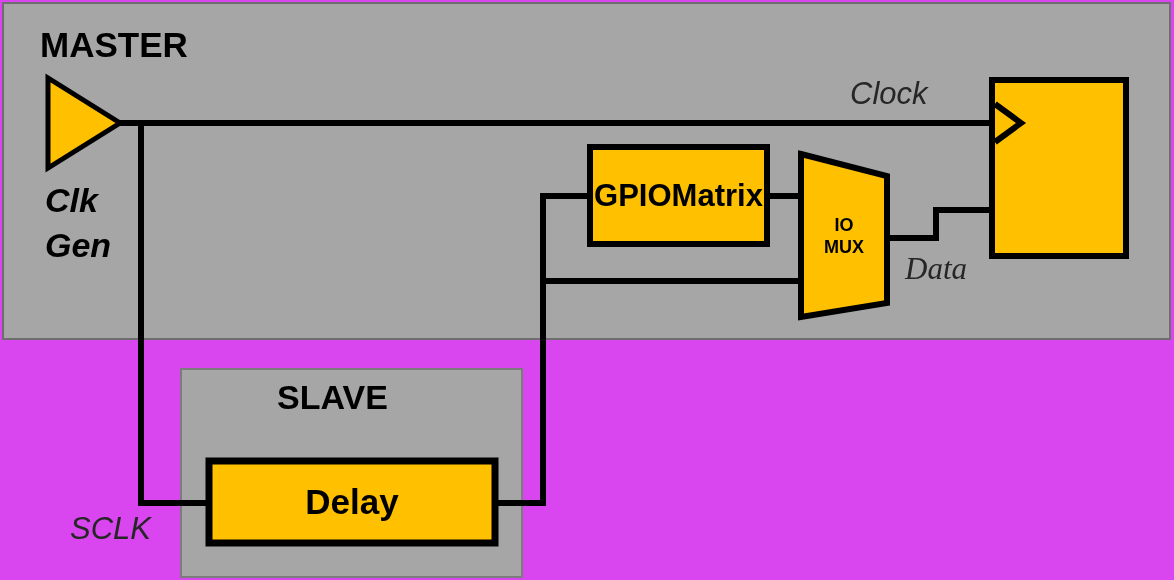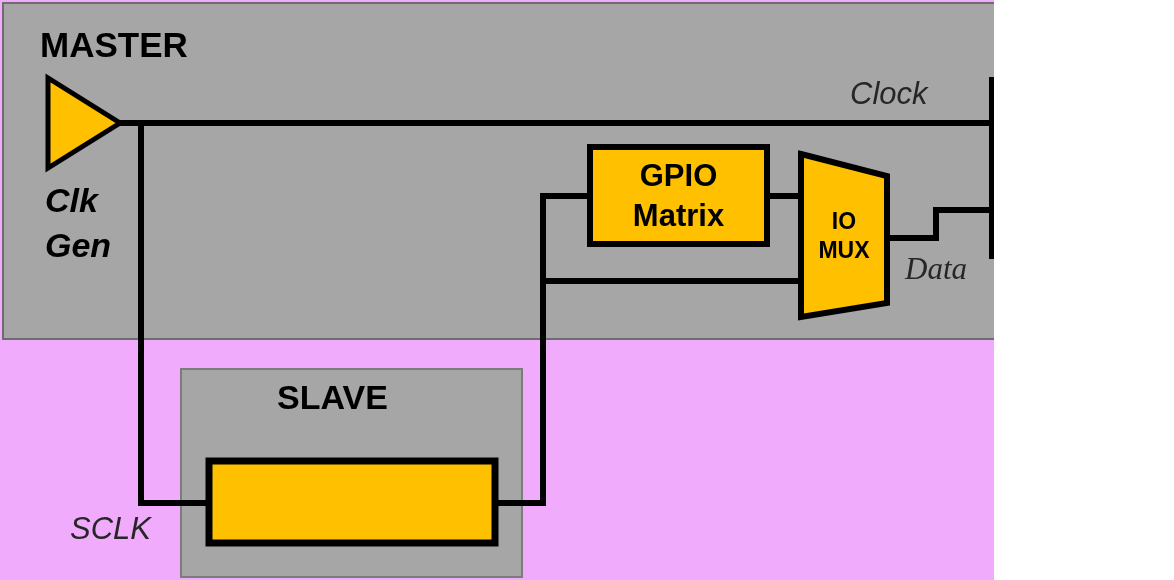--- a/index.html
+++ b/index.html
@@ -1,32 +1,32 @@
 <!DOCTYPE html>
 <html><head>
 <meta charset="utf-8">
 <style>
   html,body{margin:0;padding:0;background:#ffffff;}
   .canvas{
-    position:relative;width:994px;height:580px;background:#f0abfc;
+    position:relative;width:1174px;height:580px;background:#d946ef;
     font-family:"Liberation Sans",sans-serif;overflow:hidden;
   }
   .region{position:absolute;box-sizing:border-box;background:#A6A6A6;}
   .master-region{left:2px;top:2px;width:1169px;height:338px;border:2px solid #6E6E6E;}
   .slave-region{left:180px;top:368px;width:343px;height:210px;border:2px solid #7C7C7C;}
   svg.wires{position:absolute;left:0;top:0;z-index:2;}
   .lbl{position:absolute;z-index:3;color:#000;white-space:nowrap;}
   .bold{font-weight:bold;}
   .ital{font-style:italic;font-weight:normal;color:#262626;}
   .master-title{left:40px;top:26px;font-size:35px;line-height:1.1;}
   .clkgen-label{left:45px;top:178px;font-size:34px;line-height:45px;font-style:italic;}
-  .gpio-label{left:590px;top:147px;width:177px;height:97px;display:flex;flex-direction:column;
+  .gpio-label{left:590px;top:147px;width:177px;height:97px;display:flex;
     align-items:center;justify-content:center;font-size:31px;line-height:1.28;text-align:center;}
   .iomux-label{left:801px;top:196px;width:86px;height:80px;display:flex;flex-direction:column;
-    justify-content:center;font-size:23px;line-height:1.25;text-align:center;}
+    justify-content:center;font-size:18px;line-height:1.25;text-align:center;}
   .clock-label{left:850px;top:76px;width:120px;font-size:31px;}
   .data-label{left:905px;top:251px;font-size:31px;font-family:Liberation Serif, serif;}
   .slave-title{left:180px;top:378px;width:305px;font-size:34px;text-align:center;}
   .delay-label{left:205px;top:457px;width:294px;height:90px;display:flex;align-items:center;
     justify-content:center;font-size:35px;}
   .sclk-label{left:70px;top:511px;font-size:31px;}
   .miso-label{left:546px;top:511px;font-size:31px;}
 </style>
 </head>
 <body>
@@ -69,16 +69,17 @@
     <div>IO</div>
     <div>MUX</div>
   </div>
 
   <div class="lbl ital clock-label">Clock</div>
 
   <div class="lbl ital data-label">Data</div>
 
   <div class="lbl bold slave-title">SLAVE</div>
 
+  <div class="lbl bold delay-label">Delay</div>
 
   <div class="lbl ital sclk-label">SCLK</div>
 
 </div>
 
 </body></html>

